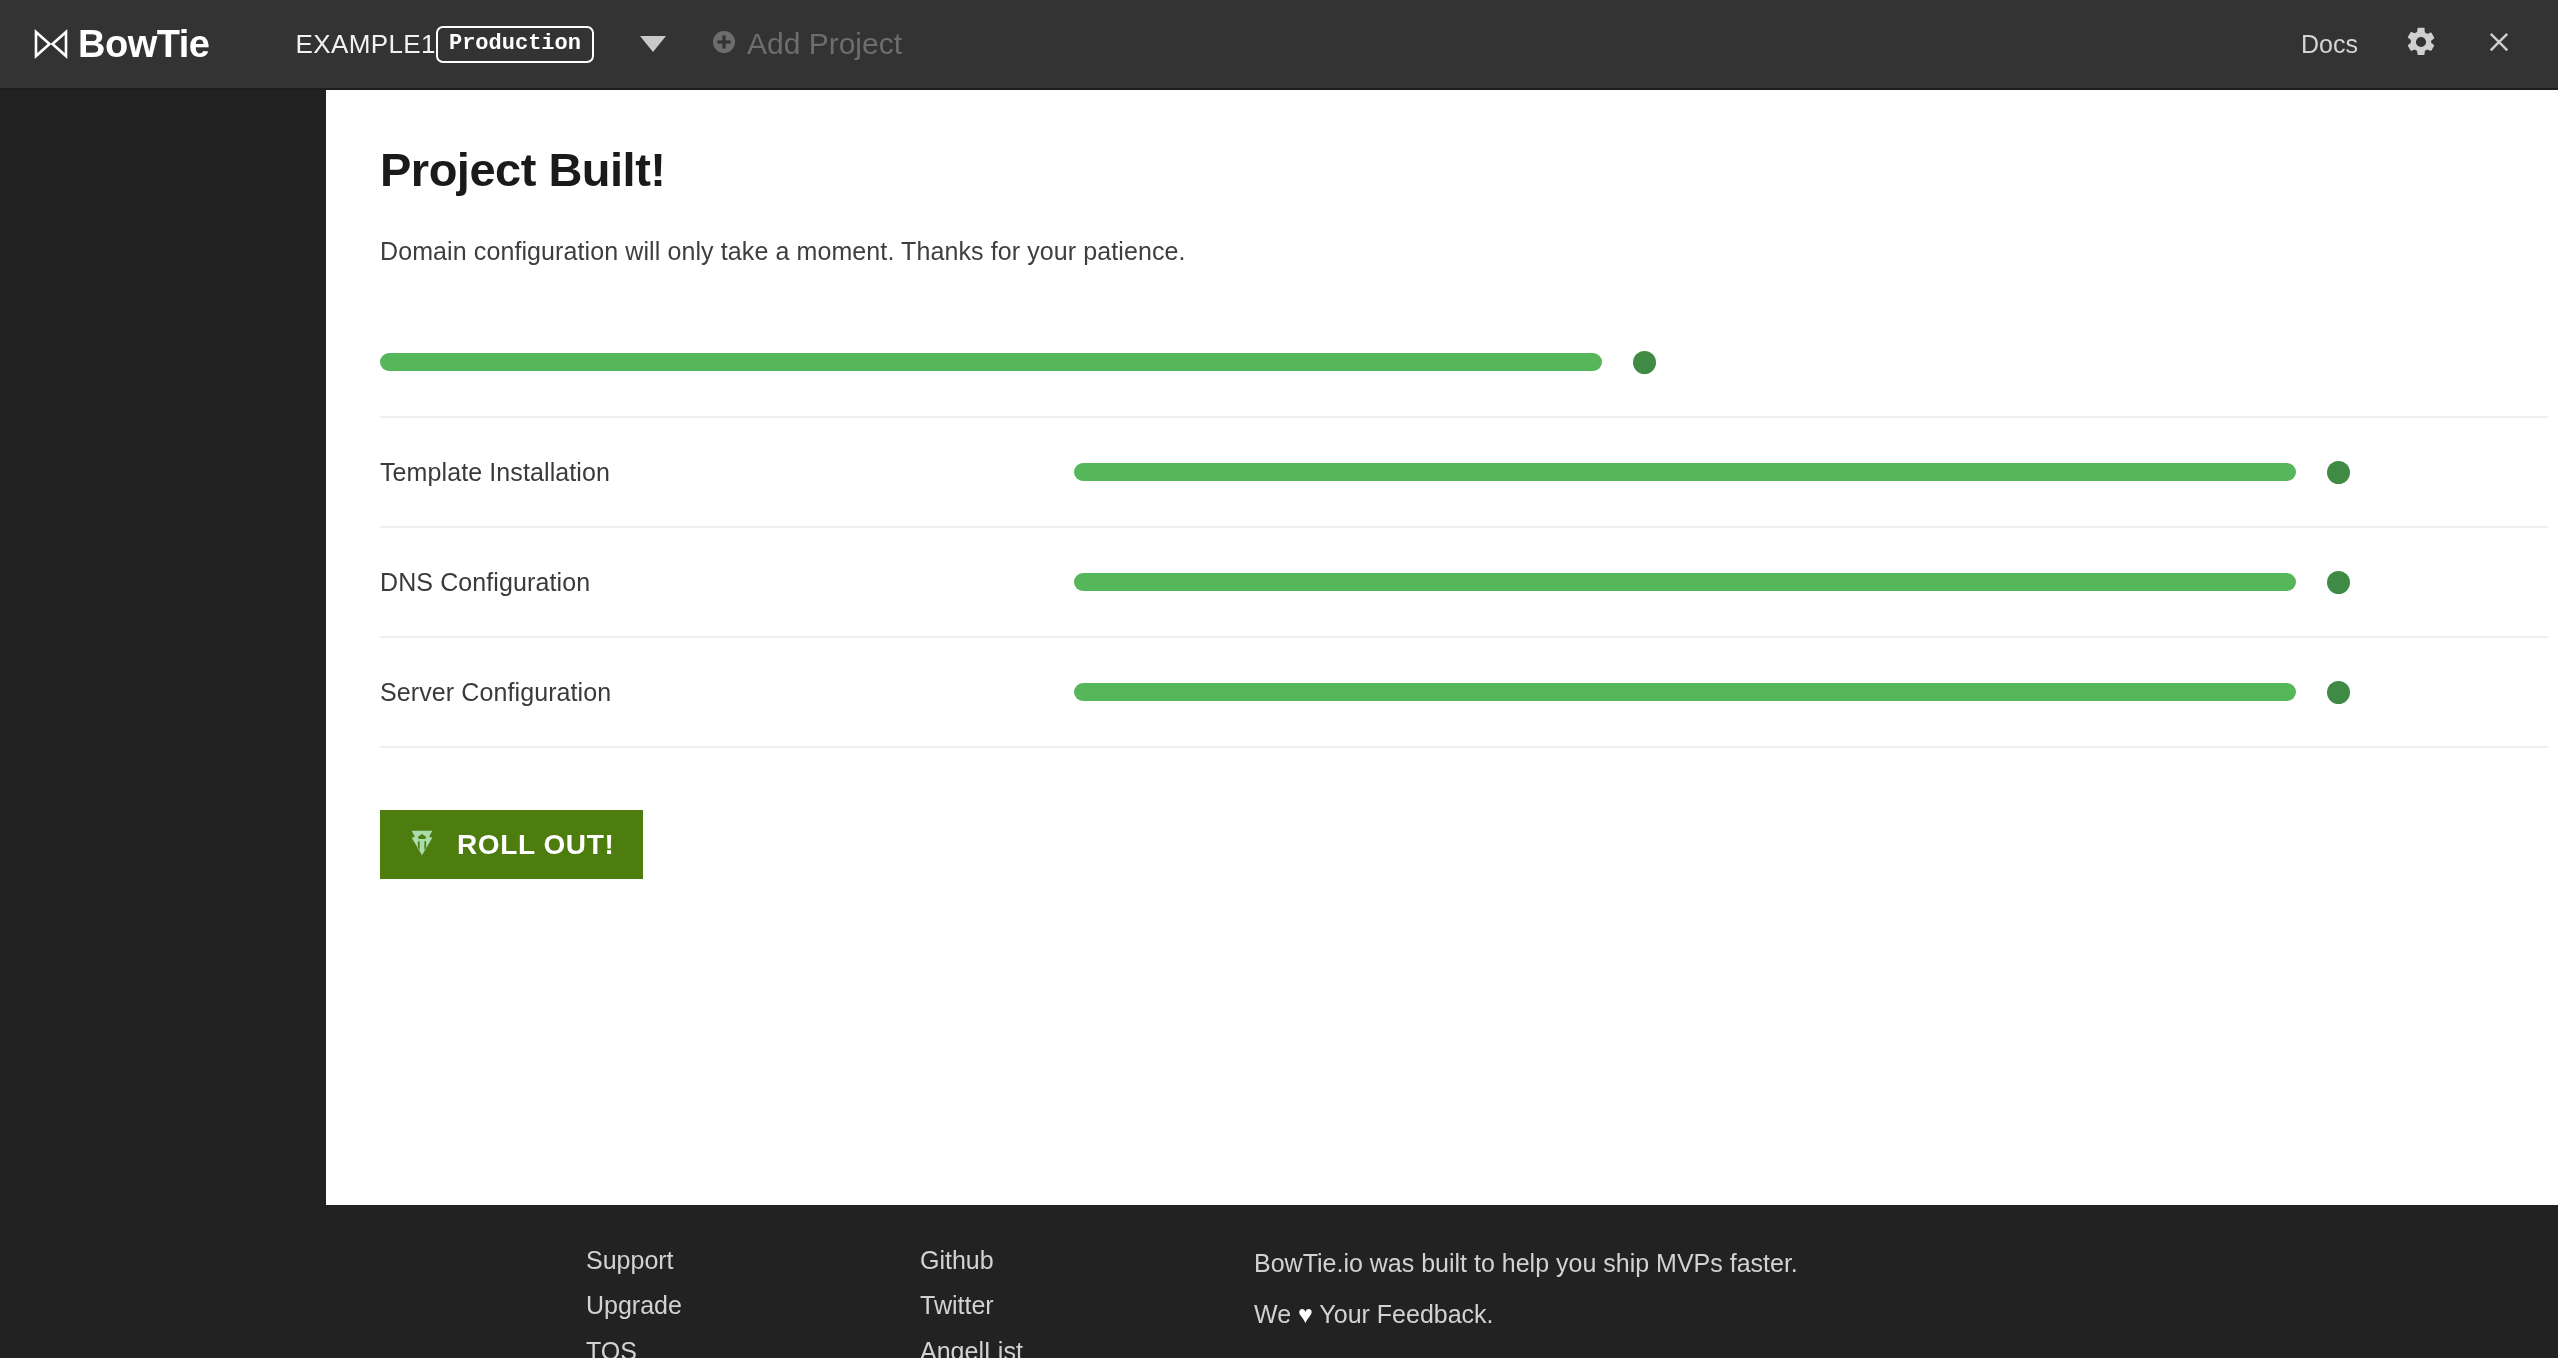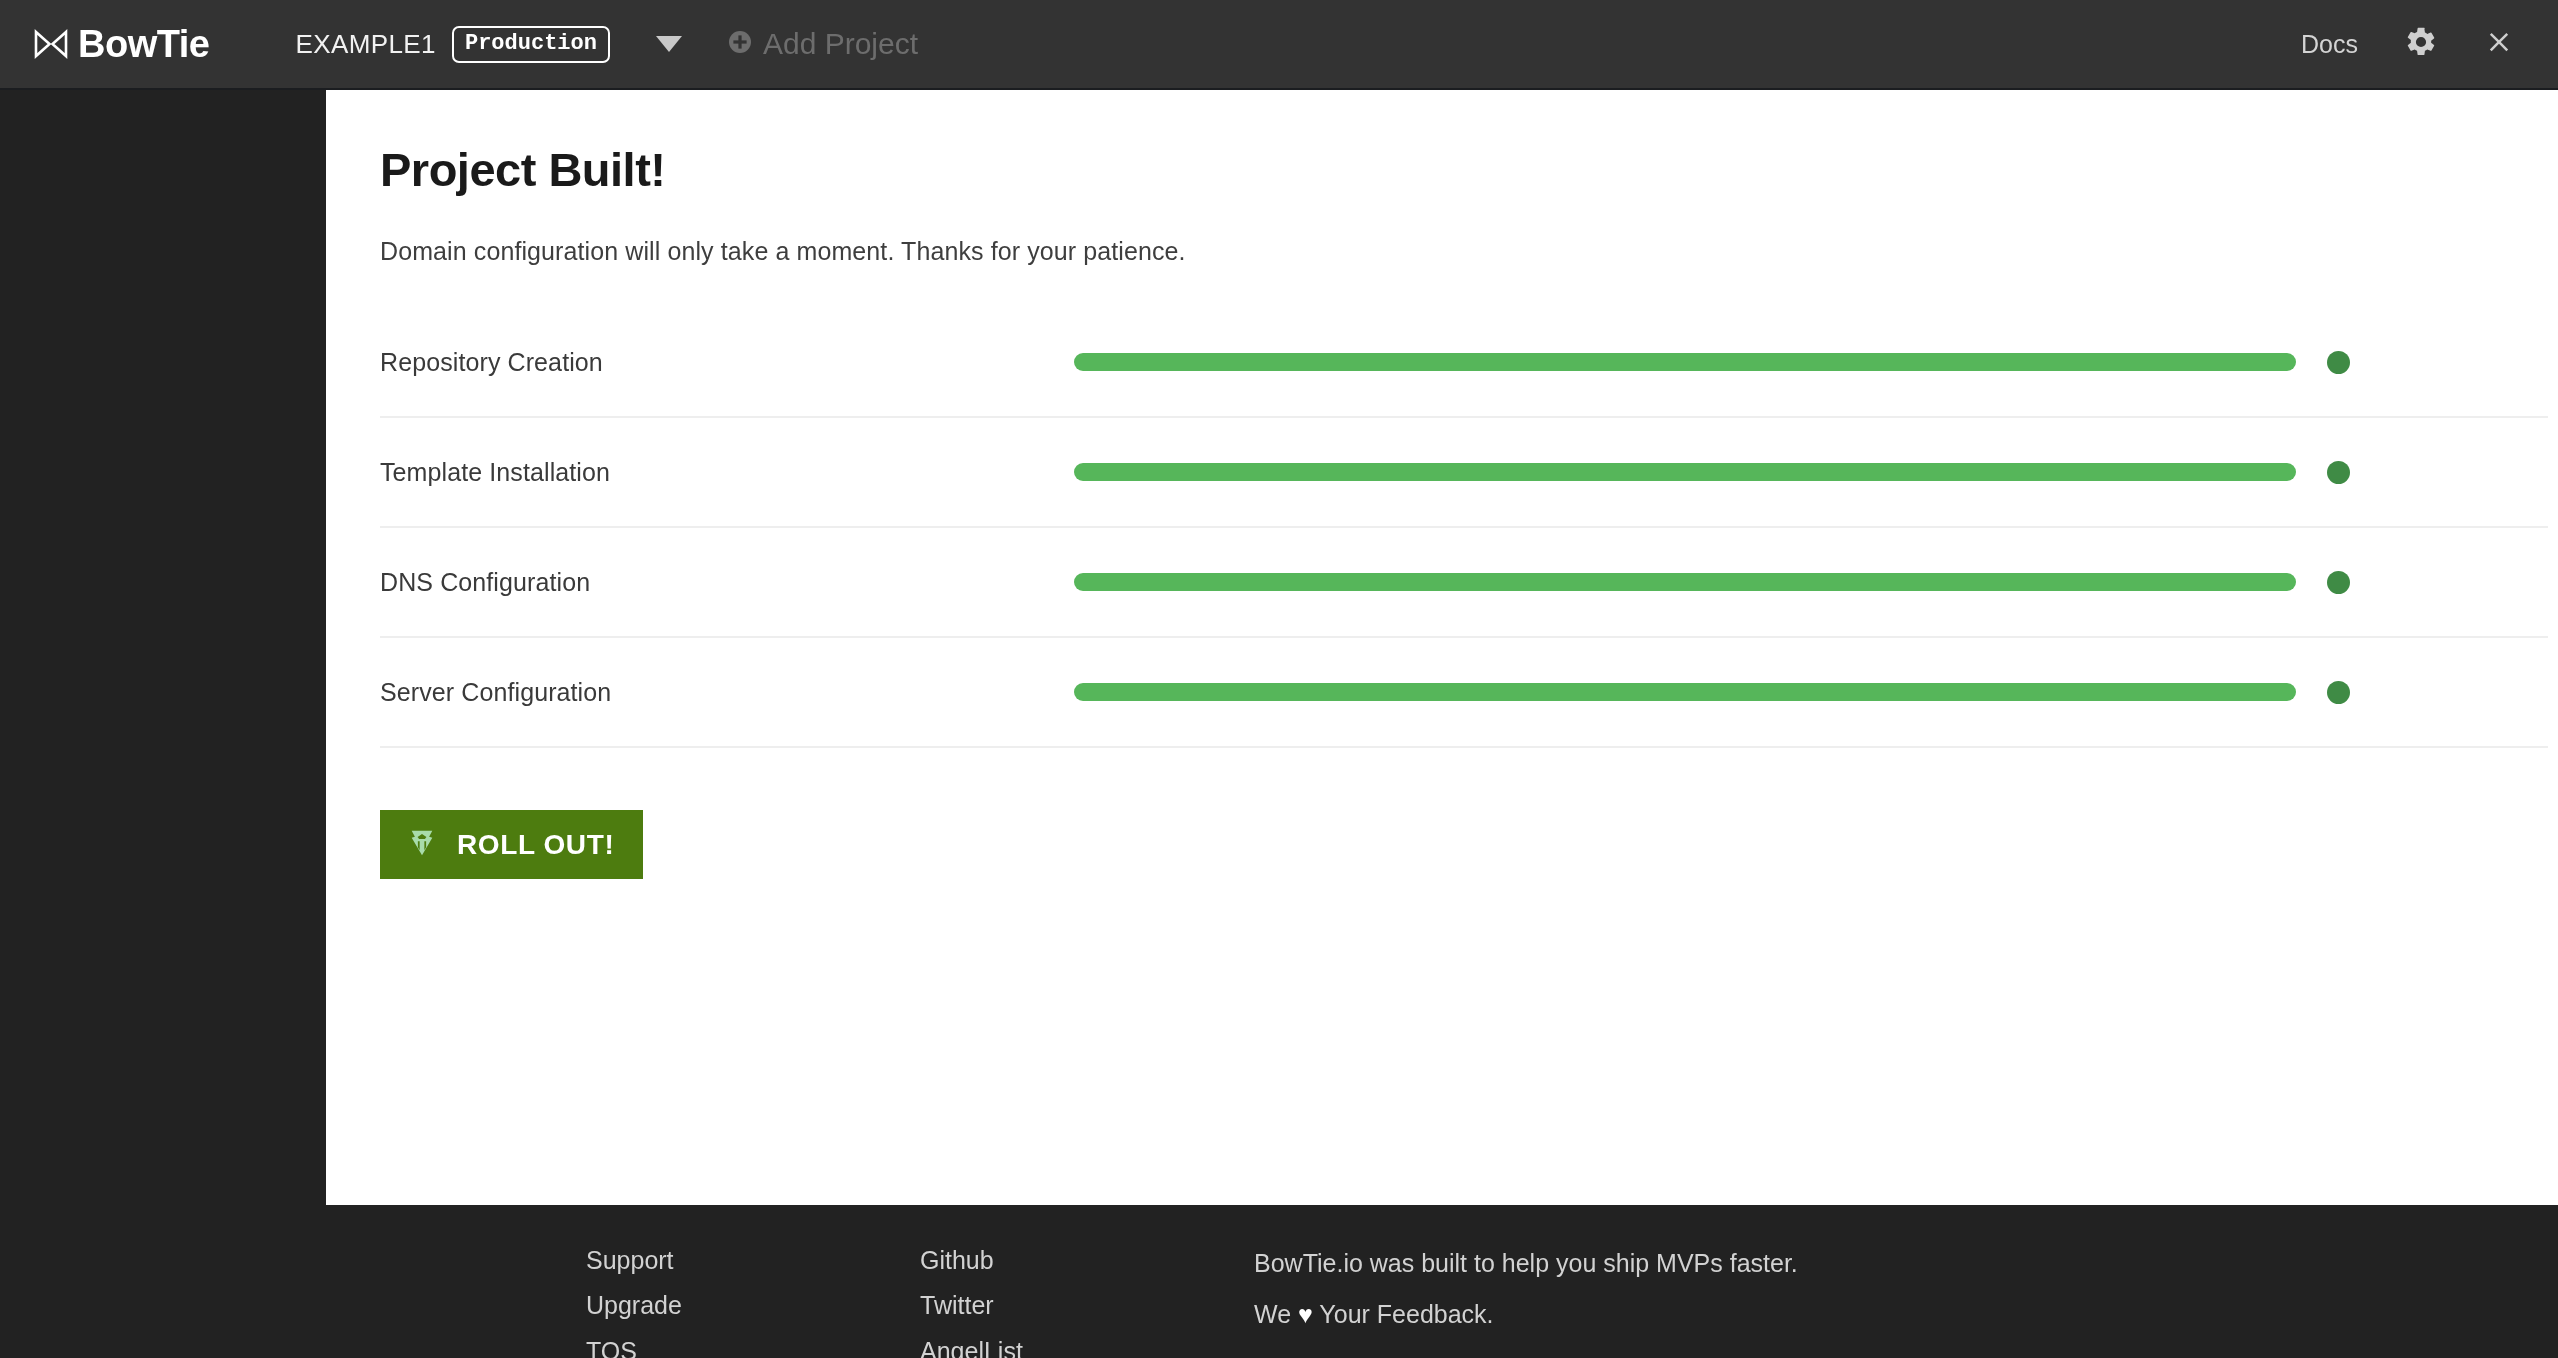--- a/index.html
+++ b/index.html
@@ -38,21 +38,20 @@
     color: #ffffff;
     font-size: 38px;
     font-weight: bold;
     letter-spacing: -0.5px;
     line-height: 1;
   }
 
   .project-block {
     display: flex;
     align-items: center;
-    gap: 16px;
     margin-left: 86px;
   }
   .project-name {
     color: #f2f2f2;
     font-size: 26px;
     letter-spacing: 0.4px;
   }
   .env-badge {
     color: #ffffff;
     font-size: 22px;
@@ -277,21 +276,20 @@
 
 <div class="panel">
   <div class="panel-inner">
 
     <h1 class="page-title">Project Built!</h1>
     <p class="page-subtitle">Domain configuration will only take a moment. Thanks for your patience.</p>
 
     <div class="task-list">
 
       <div class="task-row">
-        <span class="task-label">Repository Creation</span>
         <span class="track">
           <span class="fill" style="width:100%"></span>
         </span>
         <span class="status-dot"></span>
       </div>
 
       <div class="task-row">
         <span class="task-label">Template Installation</span>
         <span class="track">
           <span class="fill" style="width:100%"></span>

